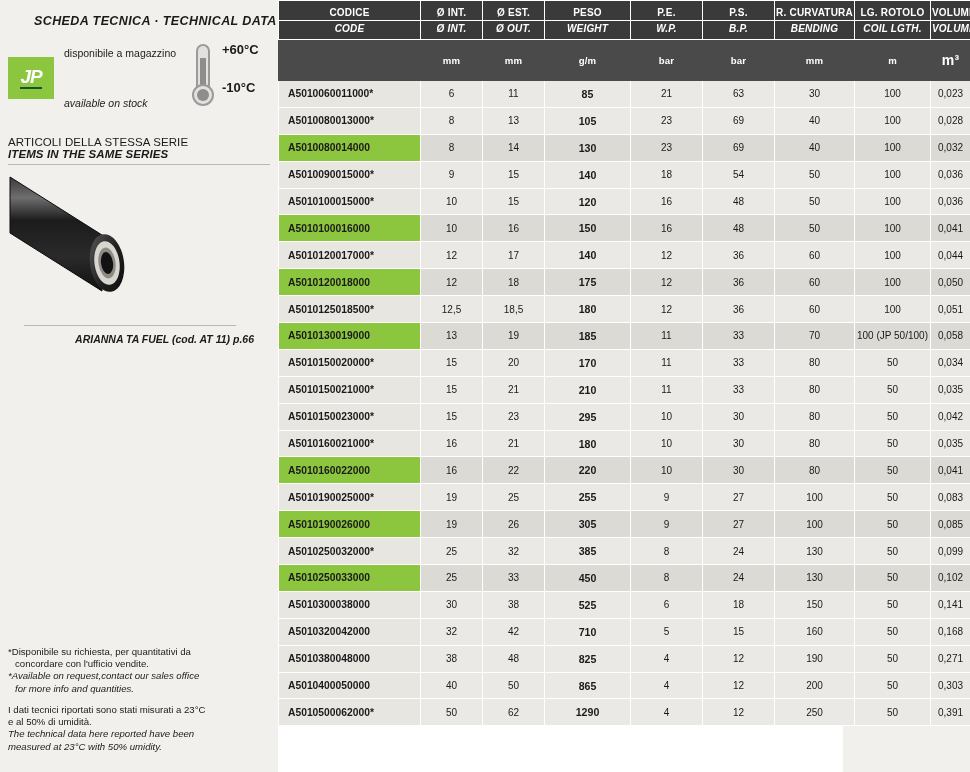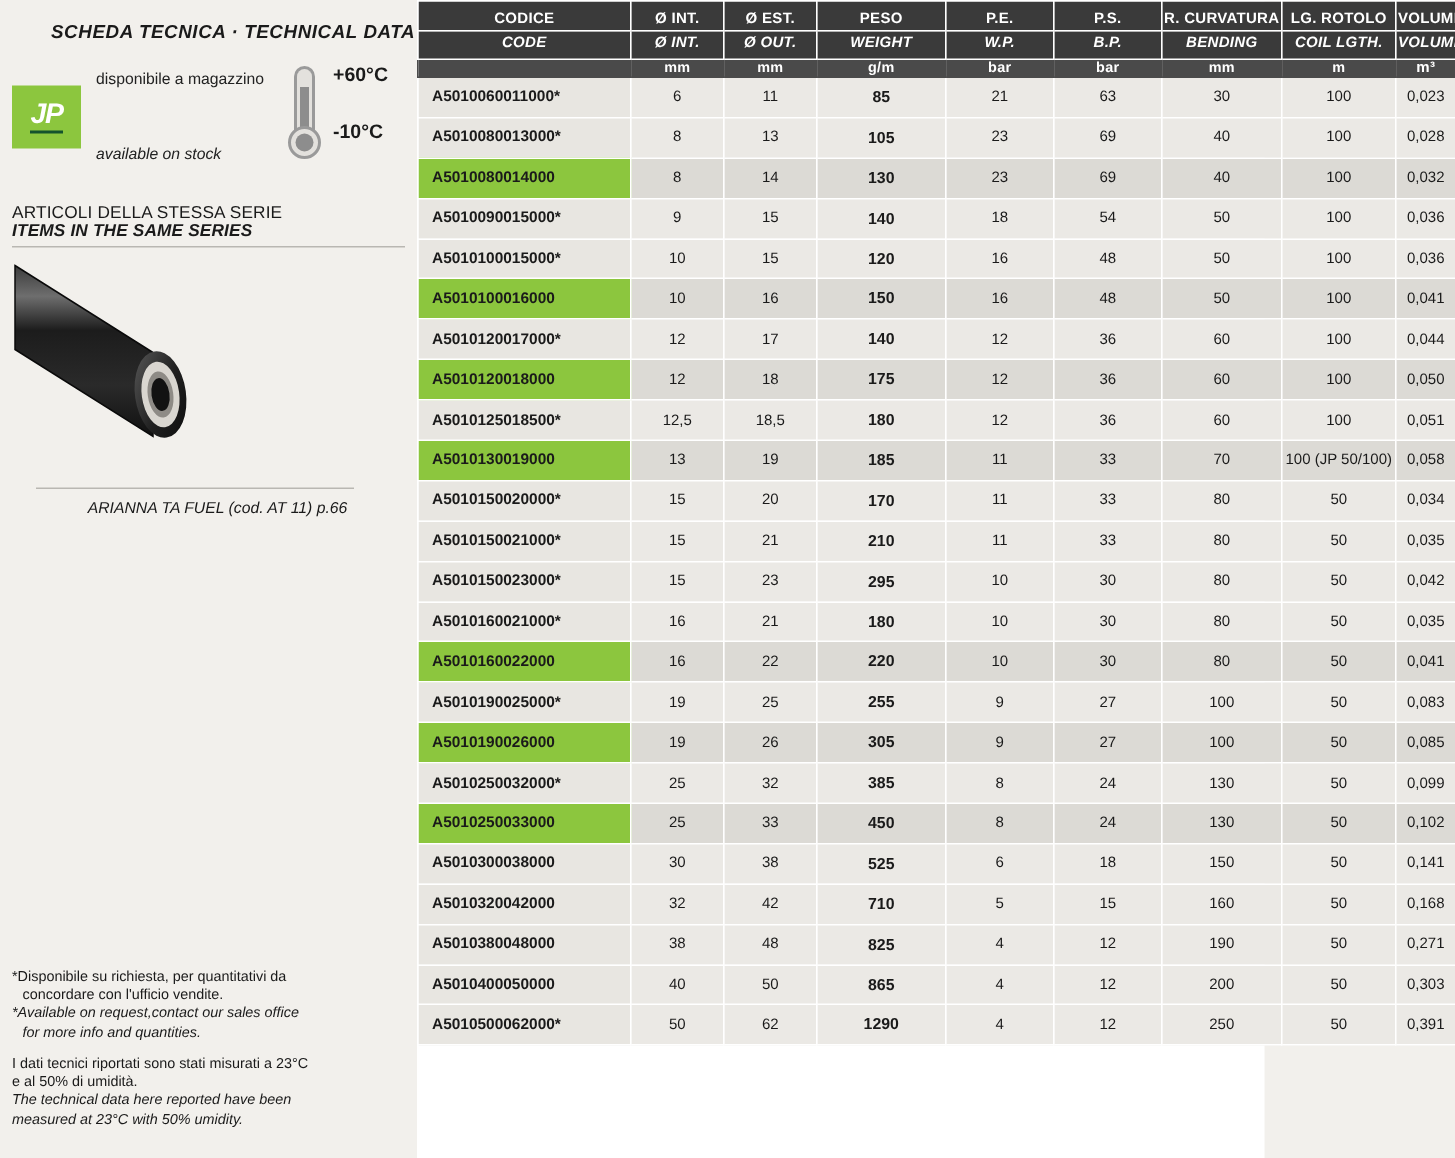--- a/index.html
+++ b/index.html
@@ -155,26 +155,26 @@
     height: 132px;
   }
   .hose {
     position: absolute;
     left: 0; top: 0;
     width: 148px;
     height: 132px;
   }
   .hose-caption {
     position: absolute;
-    left: 19px;
+    left: 8px;
     top: 158px;
     width: 240px;
-    text-align: center;
+    text-align: right;
     font-size: 10.5px;
-    font-weight: normal;
+    font-weight: bold;
     font-style: italic;
   }
   .caption-rule {
     position: absolute;
     left: 18px;
     top: 150px;
     width: 212px;
     border-top: 1px solid #b9b7b2;
   }
 
@@ -217,24 +217,24 @@
     border-color: #3a3a3a;
     border-bottom: 1px solid #5a5a5a;
   }
   thead tr.r1 th { padding-top: 6px; }
   thead tr.r2 th { font-style: italic; font-weight: bold; padding-bottom: 5px; }
   thead tr.r3 th {
     background: #4a4a4a;
     font-weight: bold;
     font-size: 9.6px;
     font-style: normal;
-    padding: 0 1px;
+    padding: 12px 1px;
     border-color: #4a4a4a;
   }
-  thead tr.r3 th.sup { font-size: 10px; }
+  thead tr.r3 th.sup { font-size: 14px; }
   tbody td {
     height: 26.9px;
     padding: 0 2px;
     color: #1a1a1a;
     background: #ebe9e5;
   }
   tbody td.code {
     text-align: left;
     padding-left: 9px;
     font-weight: bold;

